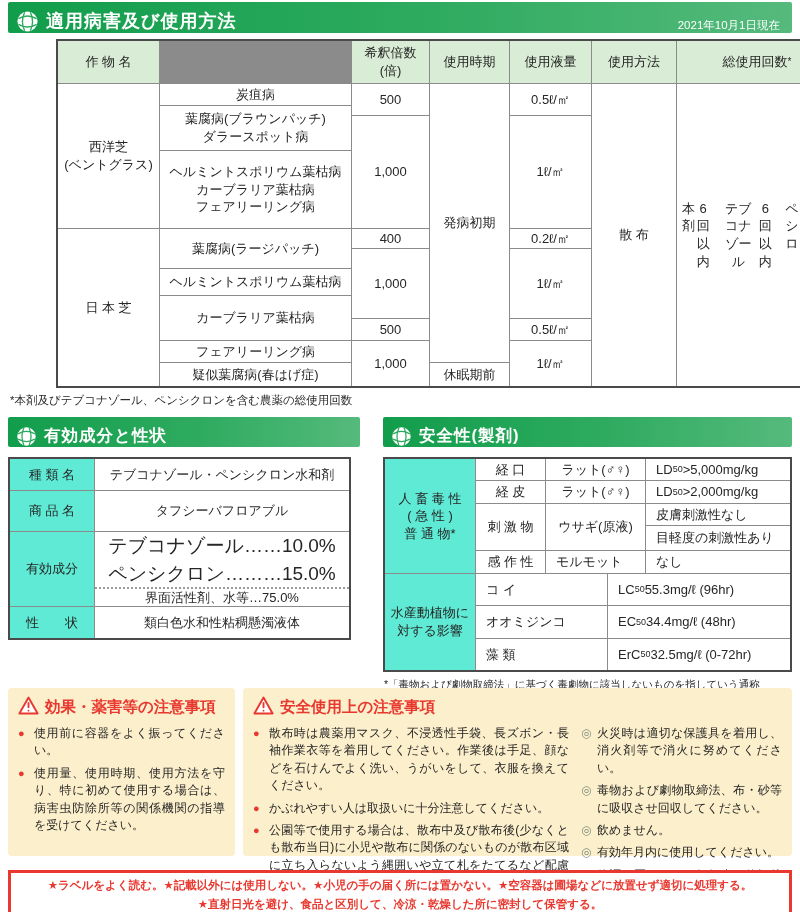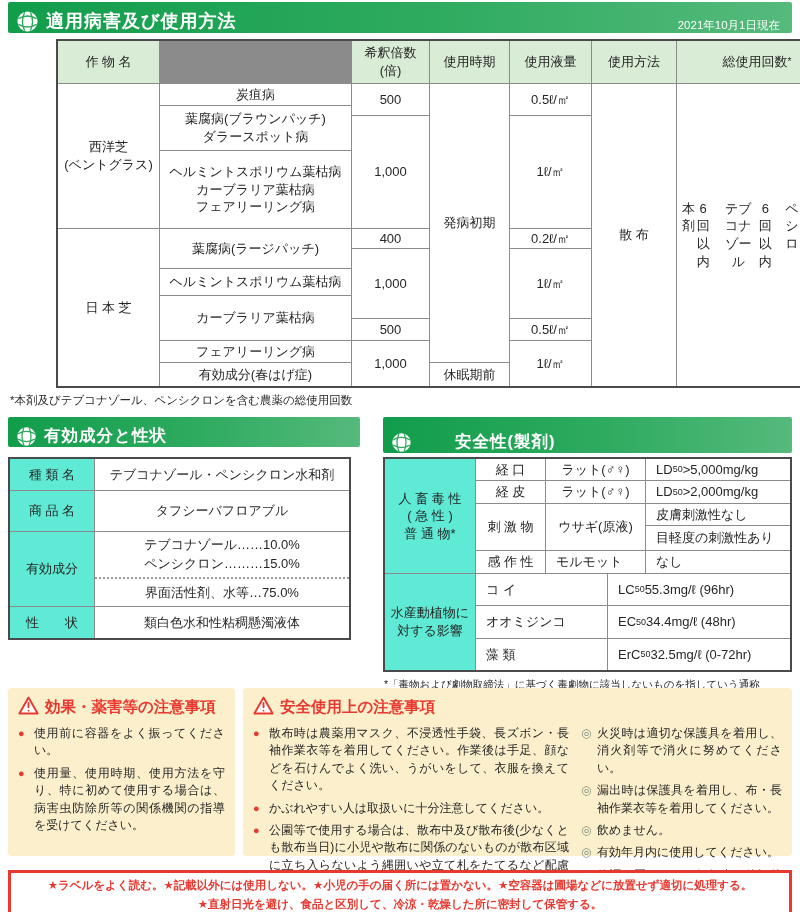--- a/index.html
+++ b/index.html
@@ -31,21 +31,21 @@
   .cell.left { justify-content:flex-start; text-align:center; padding-left:10px; }
   sub.s50 { font-size:9px; line-height:1; }
   sup.hsup { font-size:10px; line-height:1; }
 
   
   .counts { display:flex; flex-direction:row; gap:9px; width:150px; }
   .count-row { display:flex; justify-content:space-between; font-size:13px; }
 
   
   .split-cell { background:#fff; display:flex; flex-direction:column; padding:0; }
-  .split-top { flex:0 0 45px; display:flex; align-items:center; justify-content:center; white-space:pre-line; font-size:13px; line-height:1.45;}
+  .split-top { flex:0 0 45px; display:flex; align-items:center; justify-content:center; white-space:pre-line; font-size:19px; line-height:1.45;}
   .split-bottom { flex:1; border-top:2px dotted #9a9a9a; display:flex; align-items:center; justify-content:center; font-size:13px; }
 
   .footnote { font-size:11.5px; color:#262626; }
 
   
   .warnbox { background:#fcefcb; border-radius:4px; padding:8px 10px 8px 10px; }
   .warn-title { display:flex; align-items:center; gap:6px; color:#e8382f; font-weight:bold; font-size:15.5px; margin-bottom:6px; }
   .warn-item { display:flex; font-size:12px; line-height:1.45; margin-bottom:5px; text-align:justify; }
   .warn-item .blt { color:#e8382f; flex:0 0 16px; font-size:11px; padding-top:1px; }
   .warn-item .blt2 { color:#7f8f7f; flex:0 0 16px; font-size:12px; }
@@ -92,21 +92,21 @@
   <div class="cell" style="grid-area:2/2/3/3">炭疽病</div>
   <div class="cell" style="grid-area:3/2/5/3">葉腐病(ブラウンパッチ)
 ダラースポット病</div>
   <div class="cell" style="grid-area:5/2/6/3">ヘルミントスポリウム葉枯病
 カーブラリア葉枯病
 フェアリーリング病</div>
   <div class="cell" style="grid-area:6/2/8/3">葉腐病(ラージパッチ)</div>
   <div class="cell" style="grid-area:8/2/9/3">ヘルミントスポリウム葉枯病</div>
   <div class="cell" style="grid-area:9/2/11/3">カーブラリア葉枯病</div>
   <div class="cell" style="grid-area:11/2/12/3">フェアリーリング病</div>
-  <div class="cell" style="grid-area:12/2/13/3">有効成分(春はげ症)</div>
+  <div class="cell" style="grid-area:12/2/13/3">疑似葉腐病(春はげ症)</div>
 
   <div class="cell" style="grid-area:2/3/4/4">500</div>
   <div class="cell" style="grid-area:4/3/6/4">1,000</div>
   <div class="cell" style="grid-area:6/3/7/4">400</div>
   <div class="cell" style="grid-area:7/3/10/4">1,000</div>
   <div class="cell" style="grid-area:10/3/11/4">500</div>
   <div class="cell" style="grid-area:11/3/13/4">1,000</div>
 
   <div class="cell" style="grid-area:2/4/12/5">発病初期</div>
   <div class="cell" style="grid-area:12/4/13/5">休眠期前</div>
@@ -143,21 +143,21 @@
 <div class="abs gbar" style="top:417px;left:8px;width:352px;height:30px;">
   <span class="gicon" style="width:36px;">
     <svg width="21" height="21" viewBox="0 0 24 24">
       <circle cx="12" cy="12" r="10.5" fill="#ffffff"></circle>
       <path d="M2.5 9 Q12 3.5 21.5 9 M2.5 15 Q12 20.5 21.5 15 M9 2.3 Q4.5 12 9 21.7 M15 2.3 Q19.5 12 15 21.7" stroke="#2aa95d" stroke-width="1.4" fill="none"></path>
     </svg>
   </span>
   <span class="bar-title" style="font-size:16.5px;">有効成分と性状</span>
 </div>
 
-<div class="abs gbar" style="top:417px;left:383px;width:409px;height:36px;gap:36px;">
+<div class="abs gbar" style="top:417px;left:383px;width:409px;height:30px;">
   <span class="gicon" style="width:36px;">
     <svg width="21" height="21" viewBox="0 0 24 24">
       <circle cx="12" cy="12" r="10.5" fill="#ffffff"></circle>
       <path d="M2.5 9 Q12 3.5 21.5 9 M2.5 15 Q12 20.5 21.5 15 M9 2.3 Q4.5 12 9 21.7 M15 2.3 Q19.5 12 15 21.7" stroke="#2aa95d" stroke-width="1.4" fill="none"></path>
     </svg>
   </span>
   <span class="bar-title" style="font-size:16.5px;">安全性(製剤)</span>
 </div>
 
 <div class="abs gtable" style="top:457px;left:8px;grid-template-columns:84px 254px;grid-template-rows:31px 40px 44px 29px 31px;">
@@ -266,21 +266,21 @@
         <span>公園等で使用する場合は、散布中及び散布後(少なくとも散布当日)に小児や散布に関係のないものが散布区域に立ち入らないよう縄囲いや立て札をたてるなど配慮し、人畜等に被害を及ぼさないよう注意してください。</span>
       </div>
     </div>
     <div class="box2-col2">
       <div class="warn-item">
         <span class="blt2">◎</span>
         <span>火災時は適切な保護具を着用し、消火剤等で消火に努めてください。</span>
       </div>
       <div class="warn-item">
         <span class="blt2">◎</span>
-        <span>漏出時は保護具を着用し、布・長袖作業衣等を着用してください。</span>
+        <span>毒物および劇物取締法、布・砂等に吸収させ回収してください。</span>
       </div>
       <div class="warn-item">
         <span class="blt2">◎</span>
         <span>飲めません。</span>
       </div>
       <div class="warn-item">
         <span class="blt2">◎</span>
         <span>有効年月内に使用してください。</span>
       </div>
       <div class="warn-item">

